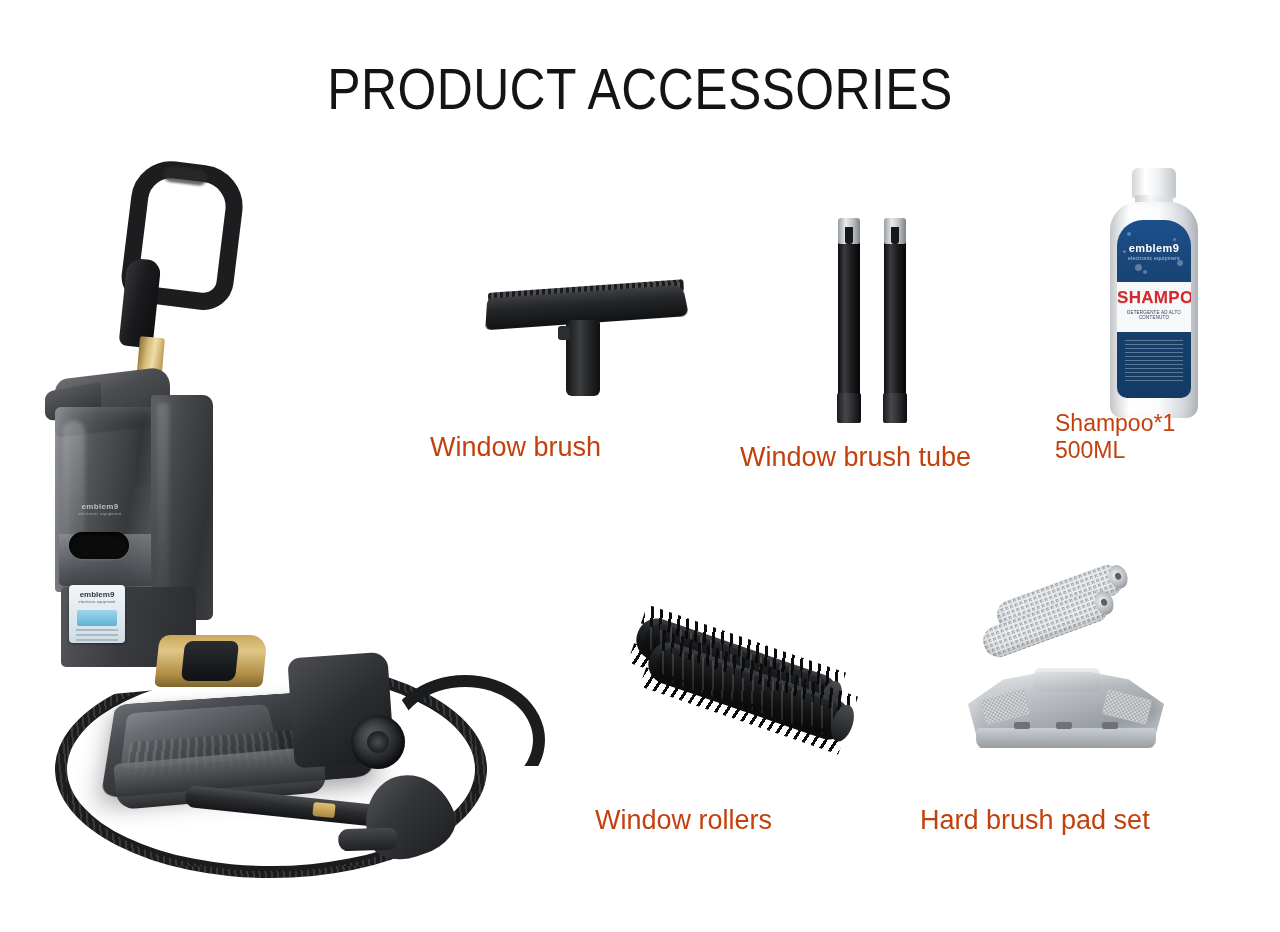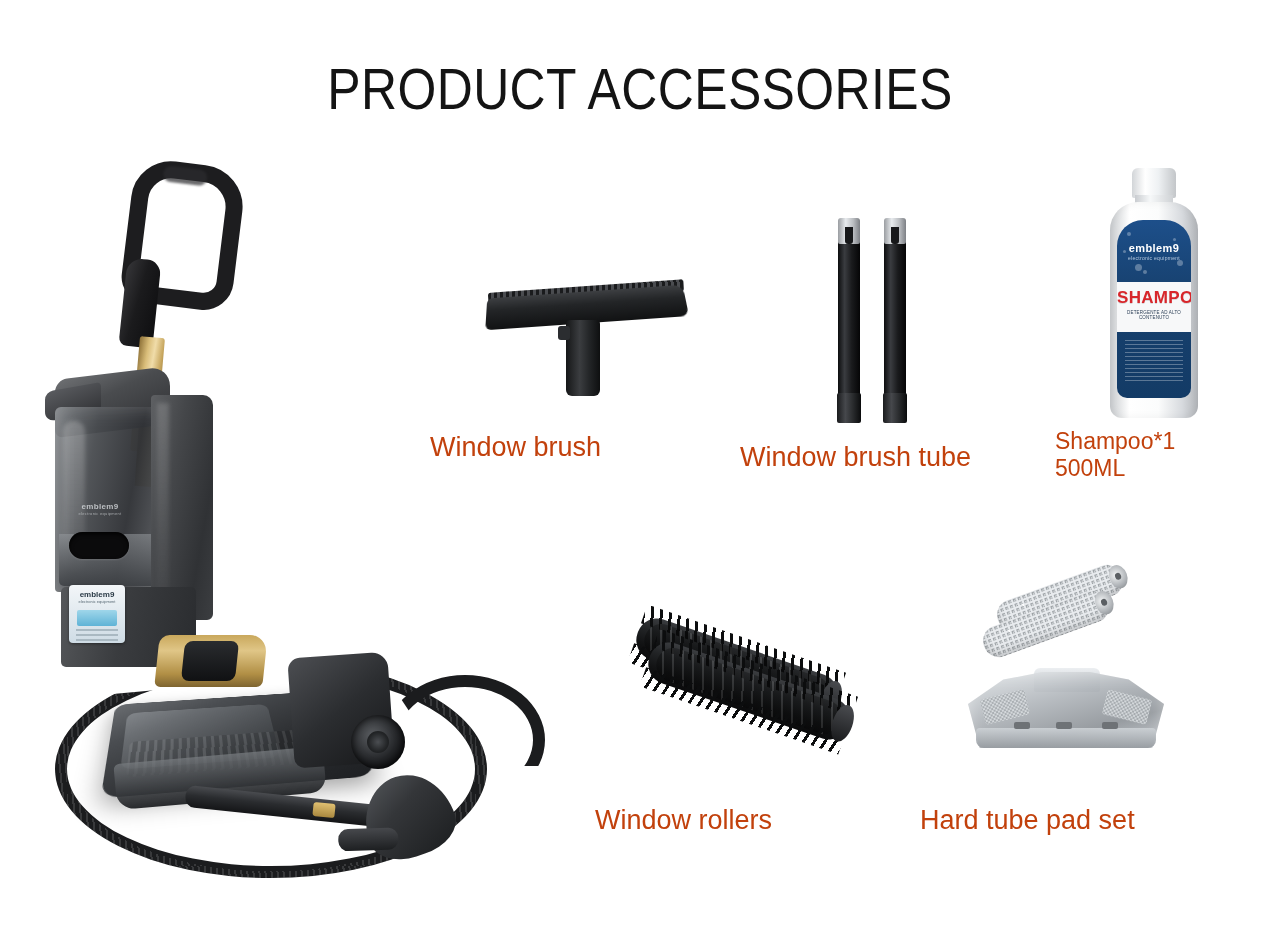--- a/index.html
+++ b/index.html
@@ -543,21 +543,21 @@
         <i style="left:6px;   top:30px; width:3px;  height:3px;"></i>
       </div>
       <div class="sh-brand">emblem9</div>
       <div class="sh-brand-sub">electronic equipment</div>
       <div class="sh-white-band"></div>
       <div class="sh-title">SHAMPOO</div>
       <div class="sh-subtitle">DETERGENTE AD ALTO CONTENUTO</div>
       <div class="sh-text-block"></div>
     </div>
   </div>
-  <div class="caption small" style="left:1055px; top:428px; width:200px;"><span>Shampoo*1</span><br><span>500ML</span></div>
+  <div class="caption small" style="left:1055px; top:410px; width:200px;"><span>Shampoo*1</span><br><span>500ML</span></div>
 
   <div class="rollers">
     <div class="roller r1">
       <div class="roller-bristles"></div>
       <div class="roller-spiral"></div>
       <div class="roller-bristles b2"></div>
       <div class="roller-end"></div>
     </div>
     <div class="roller r2">
       <div class="roller-bristles"></div>
@@ -577,15 +577,15 @@
     </div>
     <div class="pad-head-top"></div>
     <div class="pad-head"></div>
     <div class="pad-head-mesh-l"></div>
     <div class="pad-head-mesh-r"></div>
     <div class="pad-head-base"></div>
     <div class="pad-clip c1"></div>
     <div class="pad-clip c2"></div>
     <div class="pad-clip c3"></div>
   </div>
-  <div class="caption" style="left:920px; top:805px; width:330px;">Hard tube pad set</div>
+  <div class="caption" style="left:920px; top:805px; width:330px;">Hard brush pad set</div>
 
 </div>
 
 </body></html>

